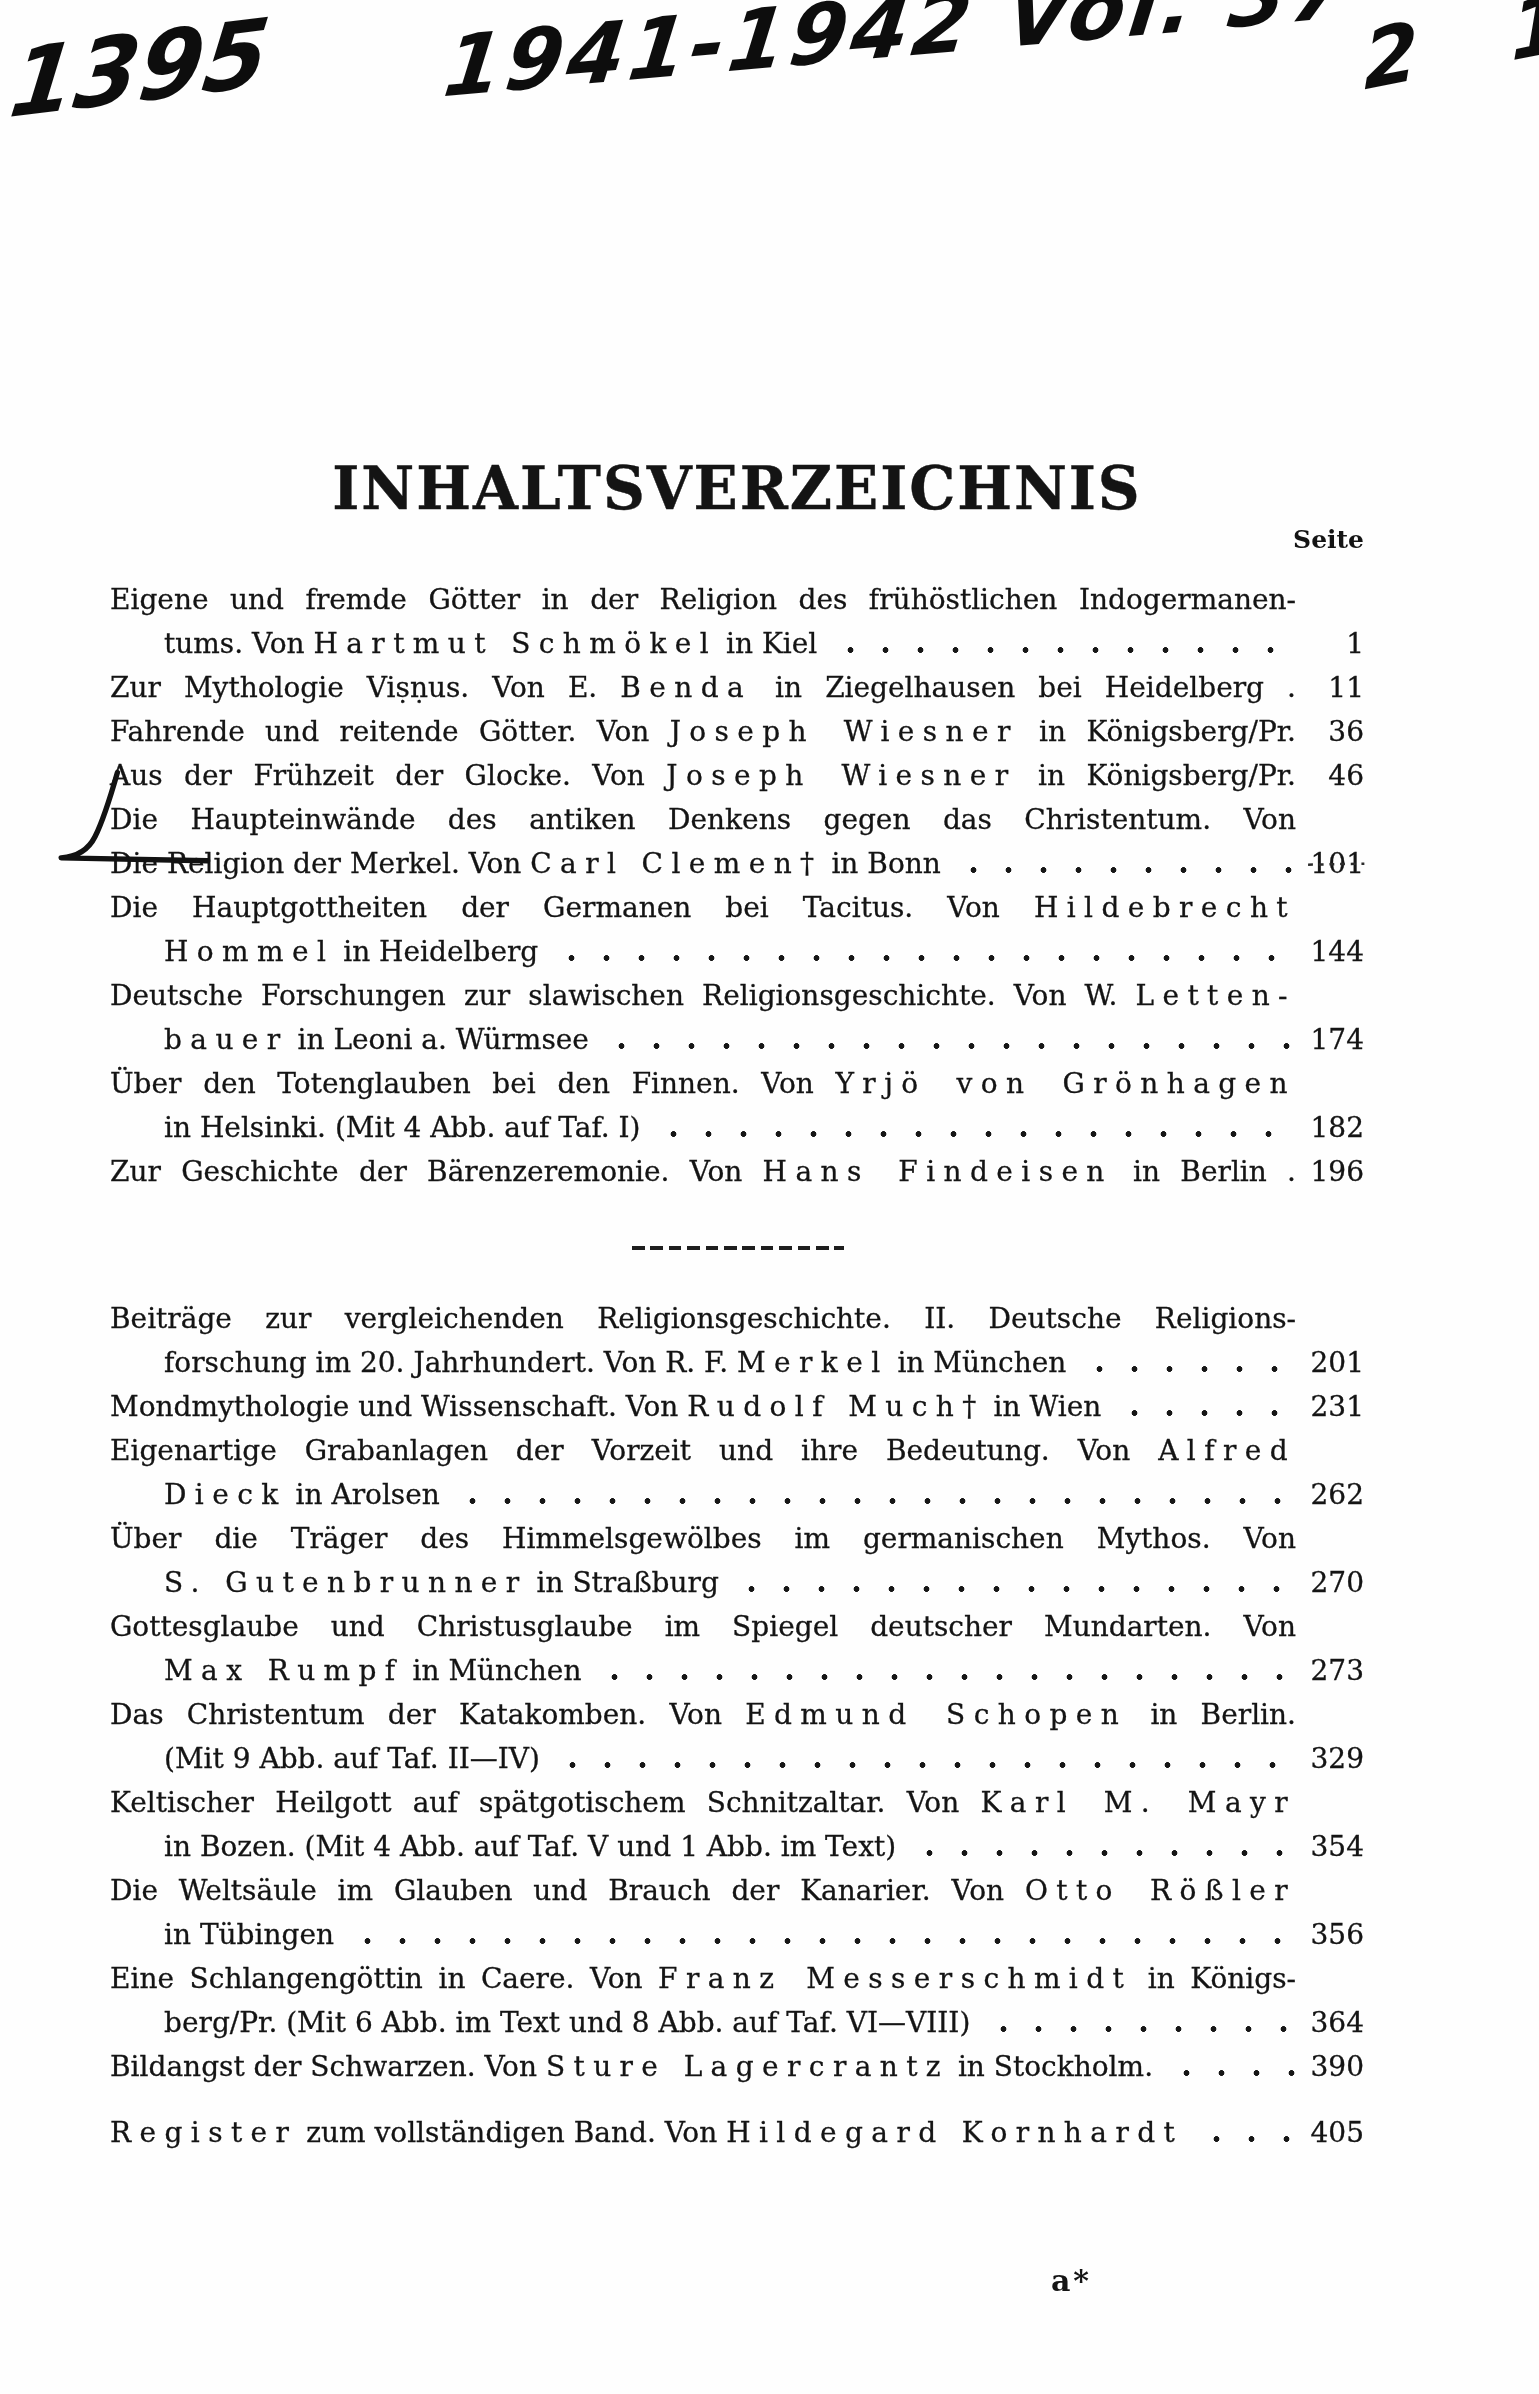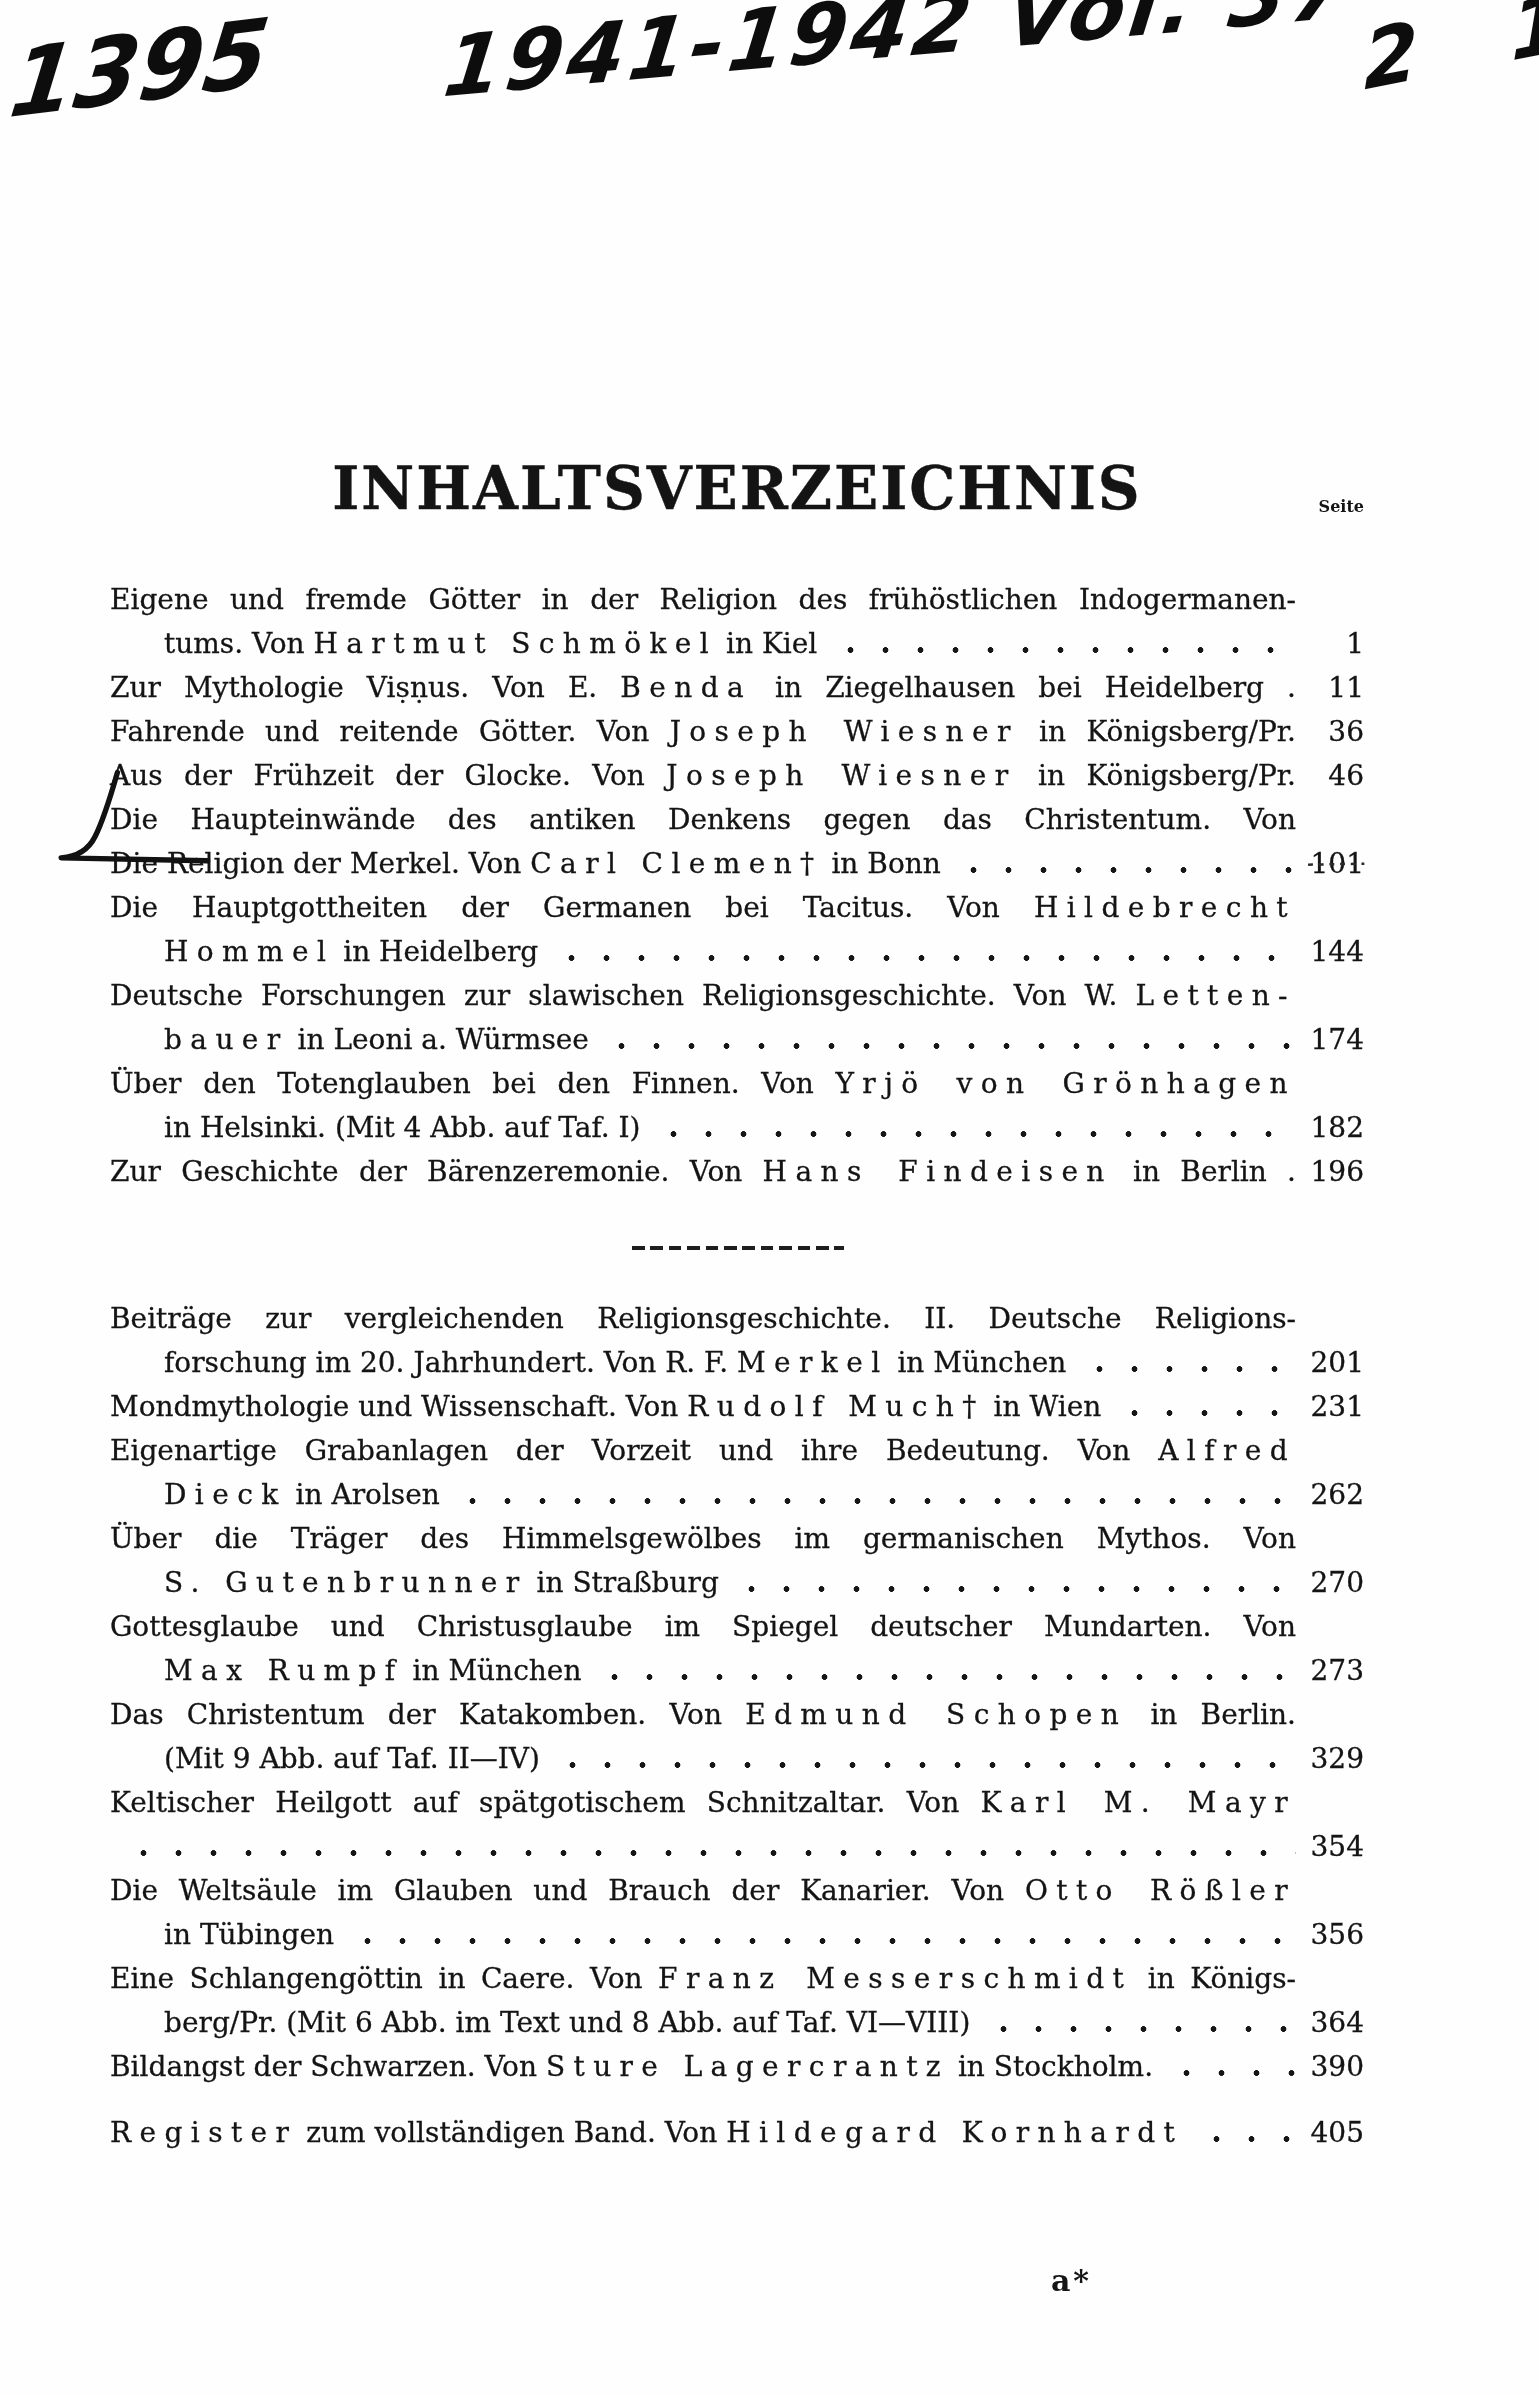--- a/index.html
+++ b/index.html
@@ -48,23 +48,23 @@
     text-align:center;
     font-size:58px;
     font-weight:bold;
     letter-spacing:1.9px;
     transform:scaleY(1.04);
     -webkit-text-stroke:0.4px #141414;
     white-space:nowrap;
   }
   .seite{
     position:absolute;
-    top:497px;left:110px;width:1254px;
+    top:525px;left:110px;width:1254px;
     text-align:right;
-    font-size:16px;
+    font-size:25px;
     font-weight:bold;
   }
   
   .toc{
     position:absolute;left:110px;width:1254px;
     font-size:28px;
     -webkit-text-stroke:0.3px #141414;
   }
   .sec1{top:558px;margin-top:20px;}
   .sec2{top:1297px;}
@@ -231,20 +231,21 @@
       </div>
       <div class="row indent">
         <div class="text"><span>(Mit 9 Abb. auf Taf. II—IV)</span></div>
         <div class="leader"></div>
         <div class="page-num">329</div>
       </div>
       <div class="row justify">
         <div class="text"><span>Keltischer Heilgott auf spätgotischem Schnitzaltar. Von </span><span class="sp">Karl M. Mayr</span></div>
       </div>
       <div class="row indent">
+        <div class="text"><span>in Bozen. (Mit 4 Abb. auf Taf. V und 1 Abb. im Text)</span></div>
         <div class="leader"></div>
         <div class="page-num">354</div>
       </div>
       <div class="row justify">
         <div class="text"><span>Die Weltsäule im Glauben und Brauch der Kanarier. Von </span><span class="sp">Otto Rößler</span></div>
       </div>
       <div class="row indent">
         <div class="text"><span>in Tübingen</span></div>
         <div class="leader"></div>
         <div class="page-num">356</div>

